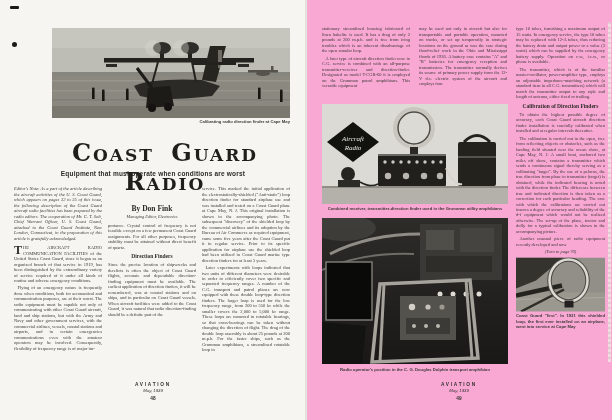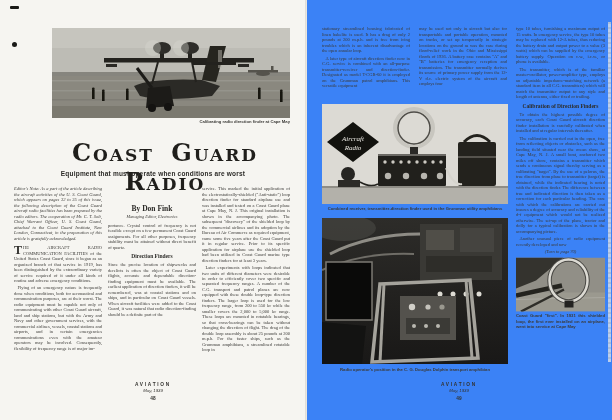--- a/index.html
+++ b/index.html
@@ -3,21 +3,21 @@
 <meta charset="utf-8">
 <style>
   html,body{margin:0;padding:0;}
   body{
     width:612px;height:420px;position:relative;overflow:hidden;
     background:#e9e8e3;font-family:"Liberation Serif",serif;
     -webkit-text-size-adjust:none;
   }
   .page{position:absolute;top:0;width:306px;height:420px;background:#f6f5f1;}
   .page.left{left:0;}
-  .page.right{left:306px;background:#3b82f6;}
+  .page.right{left:306px;background:#f9a8d4;}
   .seam{position:absolute;left:305px;top:0;width:2px;height:420px;
     background:linear-gradient(90deg,#dcdad4,#eceae5);}
   .speck{position:absolute;background:#1a1a17;}
   .s1{left:10px;top:6px;width:9px;height:3px;border-radius:1px;}
   .s2{left:12px;top:42px;width:5px;height:5px;border-radius:50%;}
   .edge-bleed{position:absolute;right:1px;top:22px;width:3px;height:340px;opacity:.7;
     background:repeating-linear-gradient(180deg,#d7d5cf 0 2px,#f1efe9 2px 5px);}
 
   figure{margin:0;padding:0;position:absolute;}
   figure svg{display:block;}

